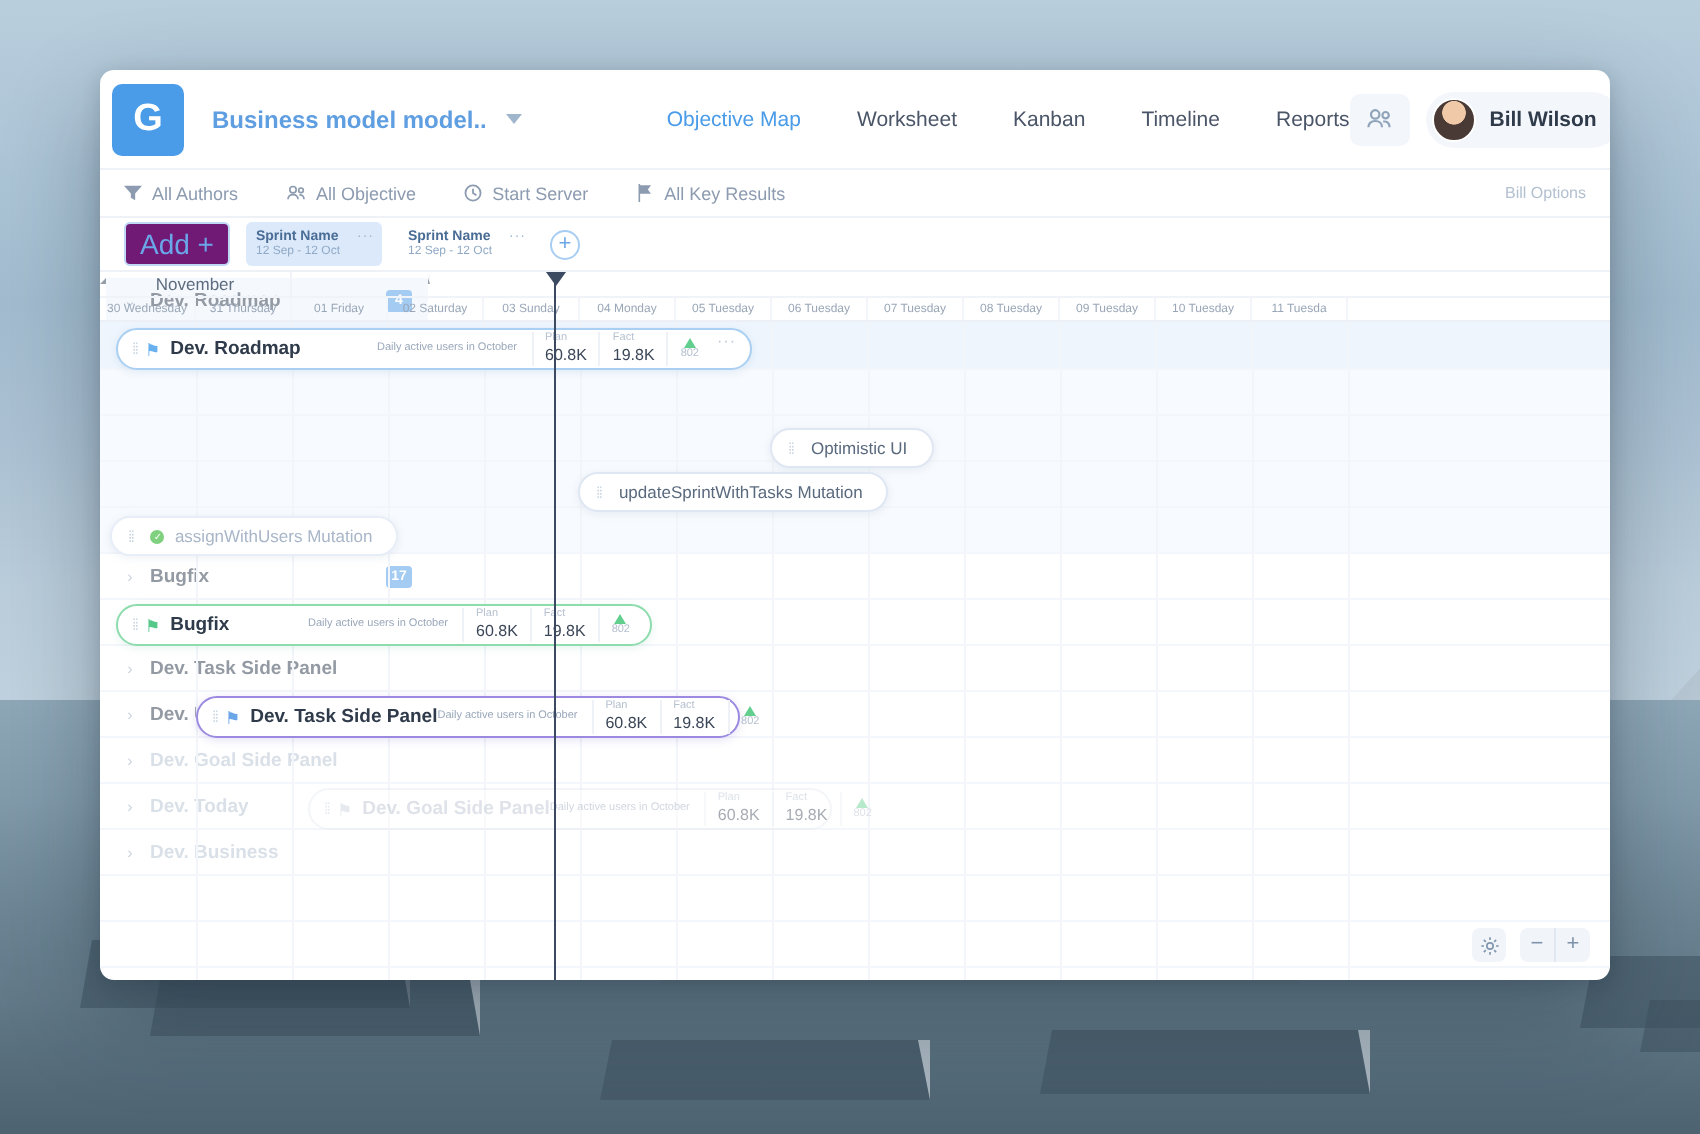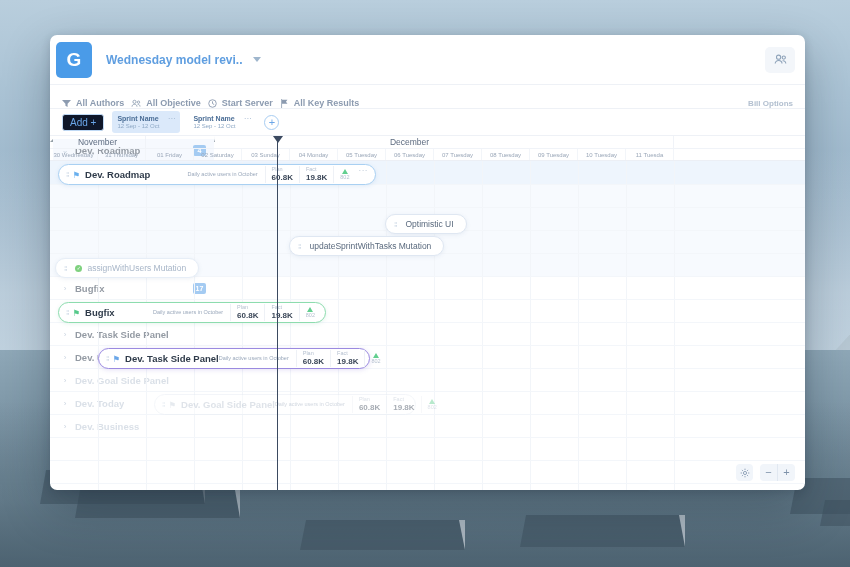--- a/index.html
+++ b/index.html
@@ -88,40 +88,40 @@
   }
   .avatar {
     width: 22px; height: 22px; border-radius: 50%;
     background: radial-gradient(circle at 50% 32%, #f0c9a8 0 34%, #4a3a35 36% 100%);
     border: 1.5px solid #fff; flex: none;
   }
   .username { font-size: 10.5px; font-weight: bold; color: #2f3b4a; white-space: nowrap; }
 
   
   .filterbar {
-    height: 24px; display: flex; align-items: flex-end; gap: 7px;
-    padding: 0 12px; border-bottom: 1px solid #eef1f6; position: relative; font-weight: bold;
+    height: 24px; display: flex; align-items: center; gap: 24px;
+    padding: 0 12px; border-bottom: 1px solid #eef1f6; position: relative;
   }
   .filter { display: flex; align-items: center; gap: 5px; font-size: 9px; color: #8c9bb0; white-space: nowrap; }
   .viewopts { margin-left: auto; font-size: 8px; color: #b3c0d0; }
 
   
   .searchrow { height: 27px; display: flex; align-items: center; border-bottom: 1px solid #eef1f6; }
   .leftpane-head {
     width: 165px; height: 100%; display: flex; align-items: center; gap: 8px;
     padding: 0 8px; border-right: 1px solid #eef1f6; flex: none;
   }
   .hamb { display: flex; flex-direction: column; gap: 2px; }
   .hamb i { display: block; width: 10px; height: 1.5px; background: #9aa9bd; }
   .hamb i:nth-child(2) { width: 7px; }
   .searchbox { display: flex; align-items: center; gap: 5px; font-size: 9px; color: #b7c2d1; }
   .sprintrow { flex: 1; display: flex; align-items: center; gap: 8px; padding-left: 12px; height: 100%; }
   .addbtn {
-    font-size: 10px; color: #6aa6e8; border: 1px solid #bfd9f5; border-radius: 3px;
-    padding: 2px 7px; background: #0f172a; white-space: nowrap;
+    font-size: 14px; color: #6aa6e8; border: 1px solid #bfd9f5; border-radius: 3px;
+    padding: 2px 7px; background: #701a75; white-space: nowrap;
   }
   .sprint {
     width: 68px; height: 22px; border-radius: 3px; padding: 2px 5px;
     display: flex; flex-direction: column; justify-content: center; position: relative;
   }
   .sprint.filled { background: #dbe9fa; }
   .sprint-name { font-size: 7px; font-weight: bold; color: #4a6d96; line-height: 1.15; }
   .sprint-dates { font-size: 6px; color: #8fa9c6; line-height: 1.15; }
   .sprint-dots { position: absolute; right: 4px; top: 4px; font-size: 7px; color: #9db3cd; letter-spacing: .5px; }
   .plus-round {
@@ -210,21 +210,21 @@
   .metrics { margin-left: auto; display: flex; align-items: stretch; gap: 0; }
   .mcap {
     font-size: 5.5px; color: #9aa8bb; line-height: 1.25; padding-right: 7px;
     align-self: center; white-space: nowrap;
   }
   .mcell {
     padding: 0 6px; border-left: 1px solid #eef1f6; display: flex;
     flex-direction: column; justify-content: center; white-space: nowrap;
   }
   .mlabel { font-size: 5.5px; color: #b6c1d0; line-height: 1.2; }
-  .mval { font-size: 8px; font-weight: bold; color: #3b4758; line-height: 1.2; }
+  .mval { font-size: 8px; font-weight: normal; color: #3b4758; line-height: 1.2; }
   .mdelta { display: flex; flex-direction: column; align-items: center; justify-content: center; }
   .tri-up {
     width: 0; height: 0; border-left: 3px solid transparent; border-right: 3px solid transparent;
     border-bottom: 5px solid #62cf8f;
   }
   .dval { font-size: 5.5px; color: #b6c1d0; }
   .bdots { font-size: 8px; color: #bcc8d6; letter-spacing: .5px; padding: 0 3px; }
 
   
   .pill {
@@ -271,32 +271,43 @@
   <div class="tree" style="left:300px;top:520px;border-width:0 6px 30px 6px;"></div>
   <div class="tree" style="left:520px;top:515px;border-width:0 6px 32px 6px;"></div>
 </div>
 
 <div class="window">
 
   <div class="topbar">
     <div class="logo">
       <span>G</span>
     </div>
-    <div class="proj-title">Wednesday model revi..</div>
+    <div class="proj-title">Business model model..</div>
     <div class="caret-down"></div>
 
+    <div class="navtabs">
+      <div class="navtab active">Objective Map</div>
+      <div class="navtab">Worksheet</div>
+      <div class="navtab">Kanban</div>
+      <div class="navtab">Timeline</div>
+      <div class="navtab">Reports</div>
+    </div>
 
     <div class="topright">
       <div class="icon-btn">
         <svg width="13" height="11" viewBox="0 0 13 11" fill="none" stroke="currentColor" stroke-width="1.1">
           <circle cx="4.6" cy="3.2" r="2.1"></circle>
             <path d="M1.2 9.6c0-1.9 1.5-3.1 3.4-3.1s3.4 1.2 3.4 3.1"></path>
           <circle cx="9.8" cy="3.6" r="1.6"></circle>
             <path d="M8.6 6.8c1.8-.3 3.2.8 3.2 2.8"></path>
         </svg>
+      </div>
+      <div class="userchip">
+        <div class="avatar"></div>
+        <div class="username">Bill Wilson</div>
       </div>
     </div>
   </div>
 
   <div class="filterbar">
     <div class="filter">
       <svg width="9" height="9" viewBox="0 0 10 10" fill="#8c9bb0">
           <path d="M0 1h10L6.2 5.3V9L3.8 7.6V5.3z"></path>
         </svg>
       <span>All Authors</span>
@@ -402,21 +413,20 @@
         </div>
         <div class="trow">
           <div class="chev" style="margin-left: 0px;">›</div>
           <div class="tlabel dim">Dev. Business</div>
         </div>
       </div>
 
     <div class="timeline">
       <div class="months" id="months">
           <div class="month" style="width: 96px;">November</div>
-          <div class="month" style="width: 528px;">December</div>
         </div>
       <div class="days" id="days">
           <div class="day">30 Wednesday</div>
           <div class="day">31 Thursday</div>
           <div class="day">01 Friday</div>
           <div class="day">02 Saturday</div>
           <div class="day">03 Sunday</div>
           <div class="day">04 Monday</div>
           <div class="day">05 Tuesday</div>
           <div class="day">06 Tuesday</div>

